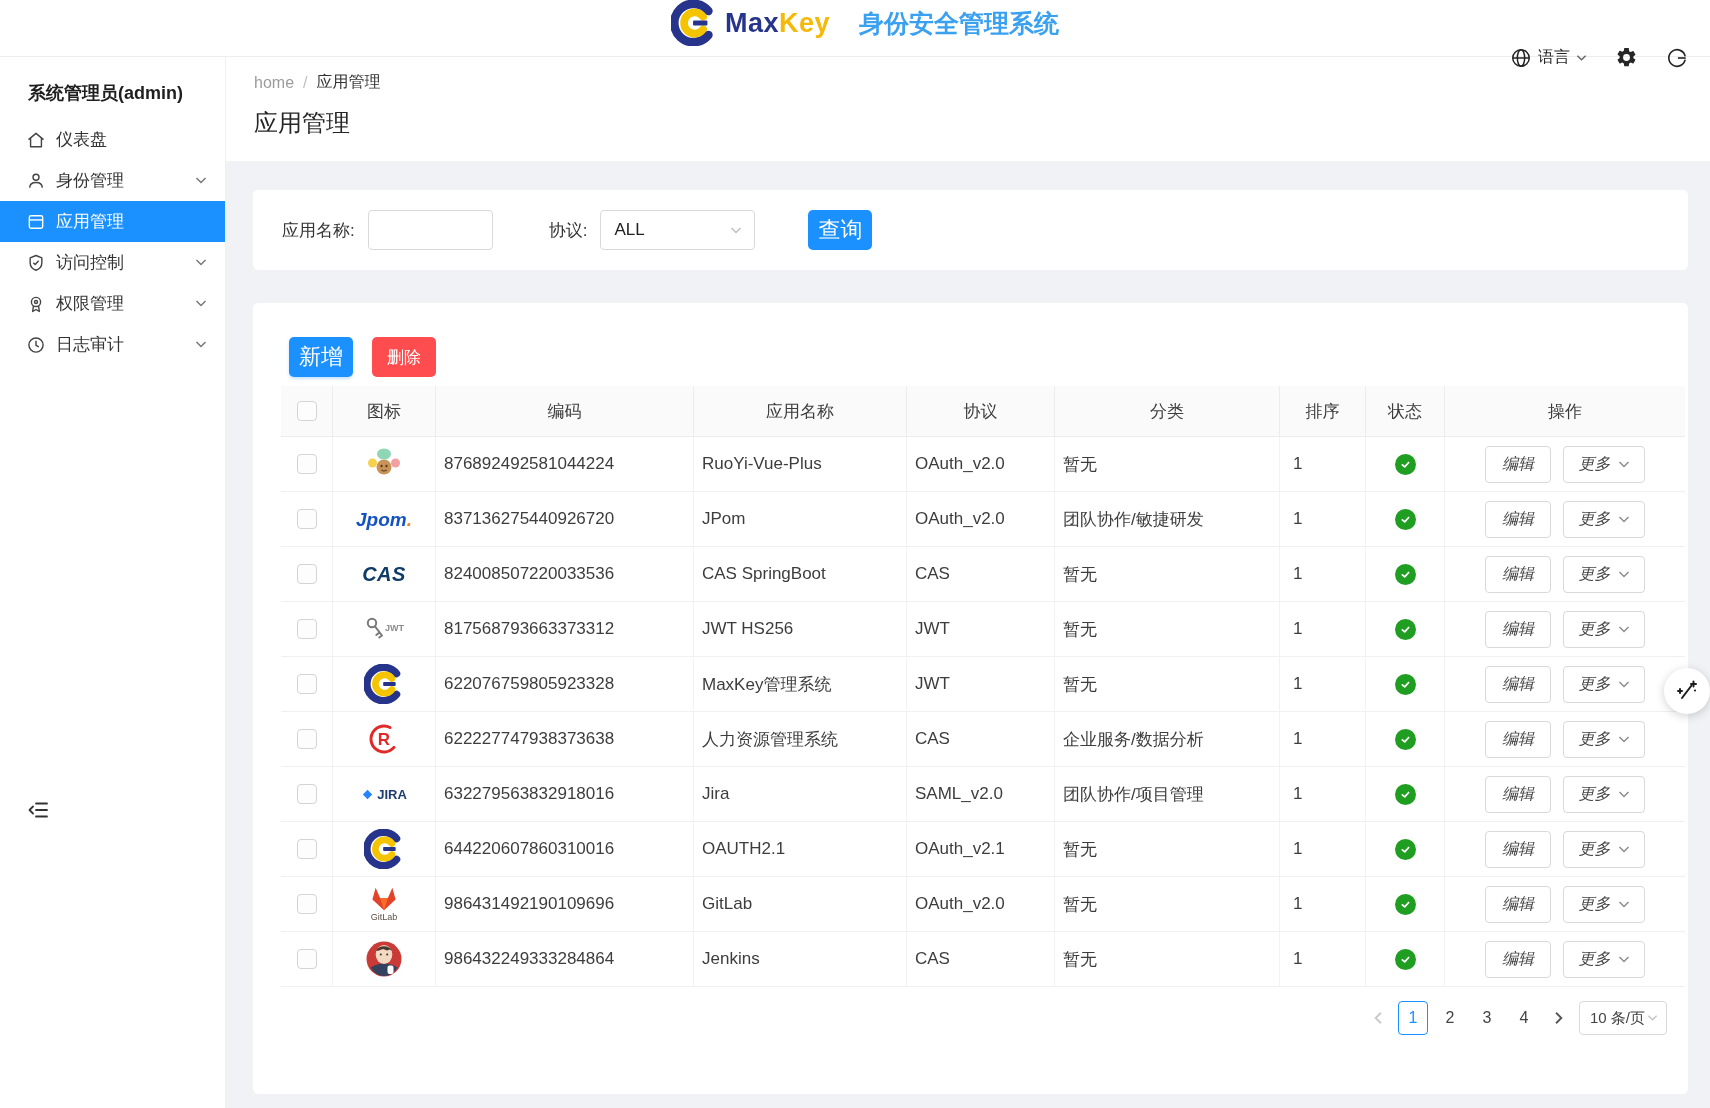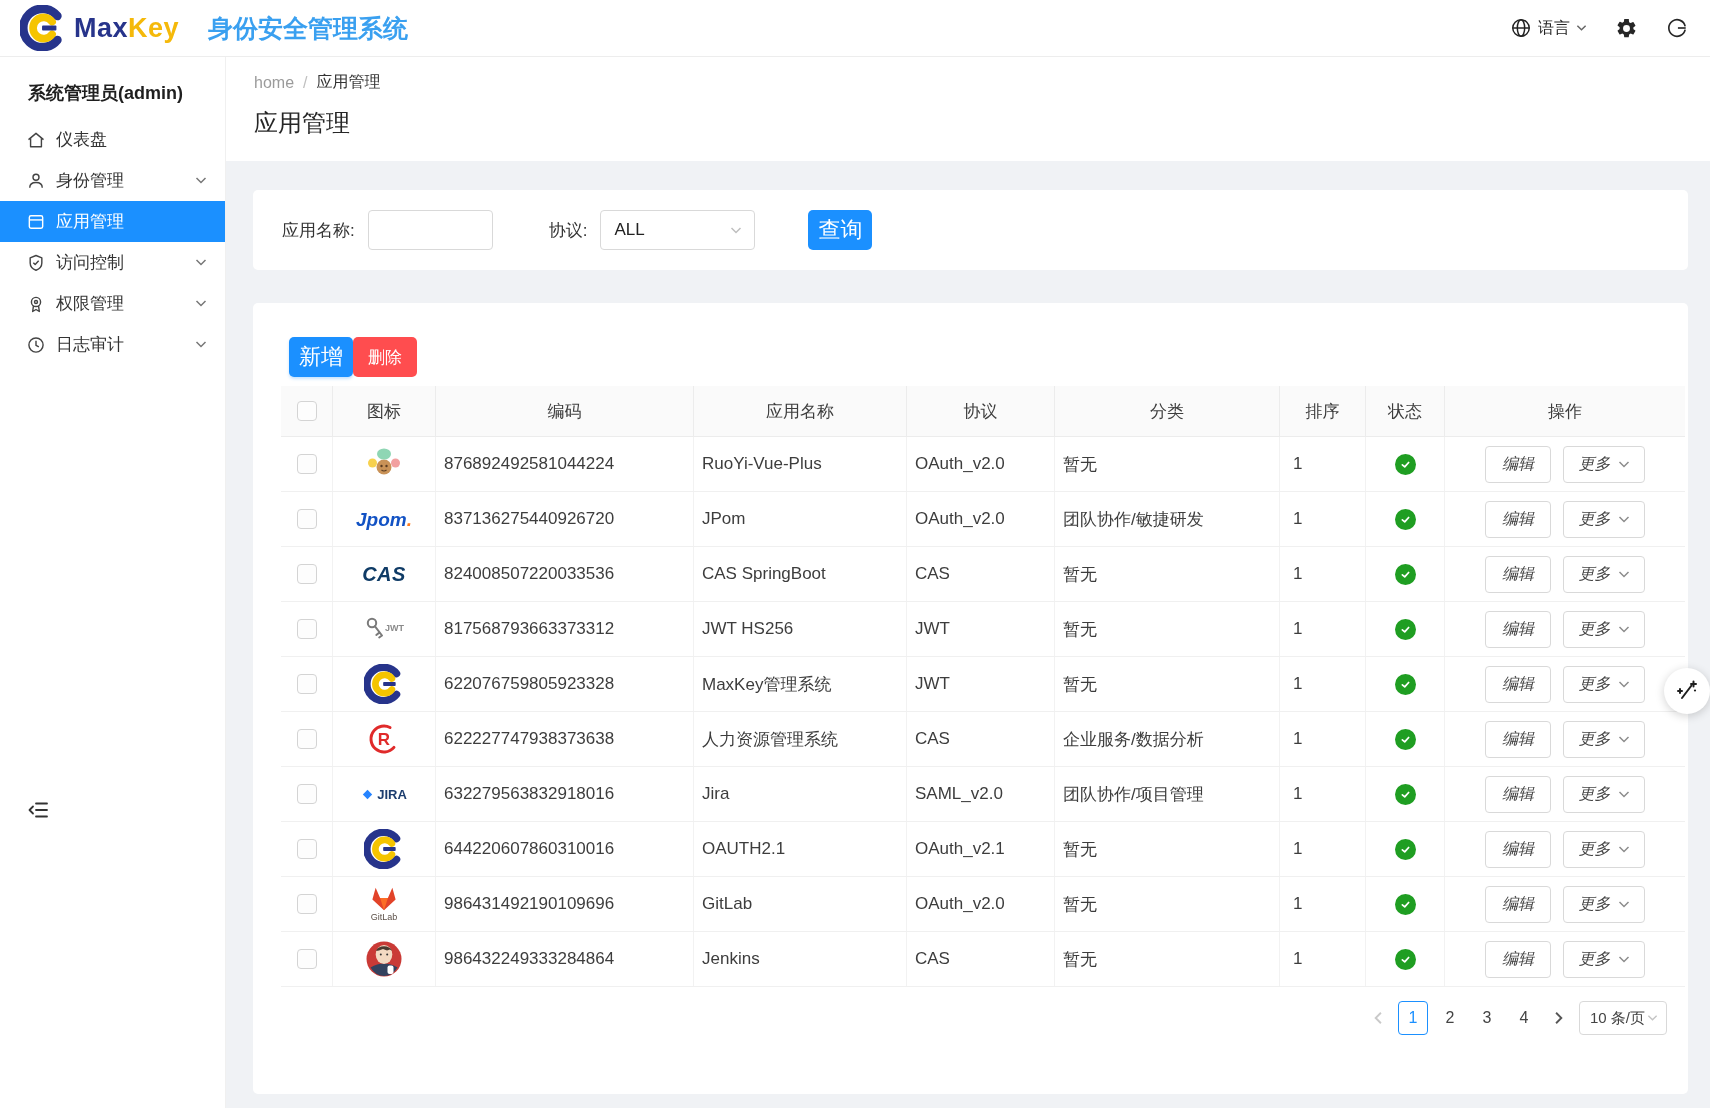--- a/index.html
+++ b/index.html
@@ -1,20 +1,20 @@
 <!DOCTYPE html>
 <html><head>
 <meta charset="utf-8">
 <style>
   * { margin:0; padding:0; box-sizing:border-box; }
   html,body { width:1710px; height:1108px; overflow:hidden; }
   body { font-family:"Liberation Sans","DejaVu Sans",sans-serif; background:#f0f2f5; color:#3a3a3a; font-size:17px; }
 
   
-  .topbar { position:absolute; top:0; left:0; width:1710px; height:57px; background:#fff; border-bottom:1px solid #ededed; display:flex; align-items:center; z-index:30; }
+  .topbar { position:absolute; top:0; left:0; width:1710px; height:57px; background:#fff; border-bottom:1px solid #ededed; display:flex; align-items:center; z-index:30;flex-direction:column; }
   .brand { display:flex; align-items:center; padding-left:20px; }
   .brand svg { display:block; }
   .brand-text { margin-left:8px; font-size:27px; font-weight:800; letter-spacing:.5px; }
   .brand-max { color:#27348b; } .brand-key { color:#f5b90a; }
   .brand-sub { margin-left:29px; font-size:25px; font-weight:700; color:#3aa0f0; }
   .topbar-right { margin-left:auto; display:flex; align-items:center; gap:28px; padding-right:22px; color:#262626; }
   .lang { display:flex; align-items:center; gap:6px; cursor:pointer; font-size:16px; }
   .icon-btn { display:flex; align-items:center; justify-content:center; cursor:pointer; }
 
   
@@ -41,21 +41,21 @@
   .filter-card { margin:29px 22px 0 27px; height:80px; display:flex; align-items:center; padding-left:29px; }
   .f-label { font-size:17px; color:#333; }
   .f-input { width:125px; height:40px; border:1px solid #d9d9d9; border-radius:4px; margin-left:13px; padding:0 10px; font-size:16px; outline:none; }
   .f-proto-label { margin-left:56px; }
   .f-select { position:relative; width:155px; height:40px; border:1px solid #d9d9d9; border-radius:4px; margin-left:13px; display:flex; align-items:center; padding-left:13px; font-size:17px; color:#222; cursor:pointer; }
   .f-select .chev { position:absolute; right:12px; color:#bfbfbf; display:flex; }
   .btn-primary { height:40px; padding:0 20px; background:#1b90ff; border:none; border-radius:5px; color:#fff; font-size:22px; cursor:pointer; font-family:inherit; }
   .f-search { margin-left:53px; width:64px; padding:0; }
 
   .table-card { margin:33px 22px 0 27px; min-height:791px; padding-bottom:50px; position:relative; }
-  .toolbar { padding:34px 0 0 36px; display:flex; }
+  .toolbar { padding:34px 0 0 36px; display:flex; gap:19px; }
   .btn-danger { height:40px; width:64px; background:#ff4d4f; border:none; border-radius:5px; color:#fff; font-size:17px; cursor:pointer; font-family:inherit; }
   .btn-add { width:64px; padding:0; box-shadow:0 2px 3px rgba(27,144,255,.25); }
 
   .table { margin:9px 3px 0 28px; width:1404px; }
   .thead, .trow { display:grid; grid-template-columns:52px 103px 258px 213px 148px 225px 86px 79px 240px; }
   .thead { background:#fafafa; height:51px; border-bottom:1px solid #ececec; }
   .thead .hcell { display:flex; align-items:center; justify-content:center; font-size:17px; font-weight:500; color:#3d3d3d; border-right:1px solid #ececec; }
   .thead .hcell:last-child { border-right:none; }
   .trow { height:55px; border-bottom:1px solid #f0f0f0; }
   .cell { display:flex; align-items:center; border-right:1px solid #f2f2f2; font-size:17px; color:#3d3d3d; overflow:hidden; }

